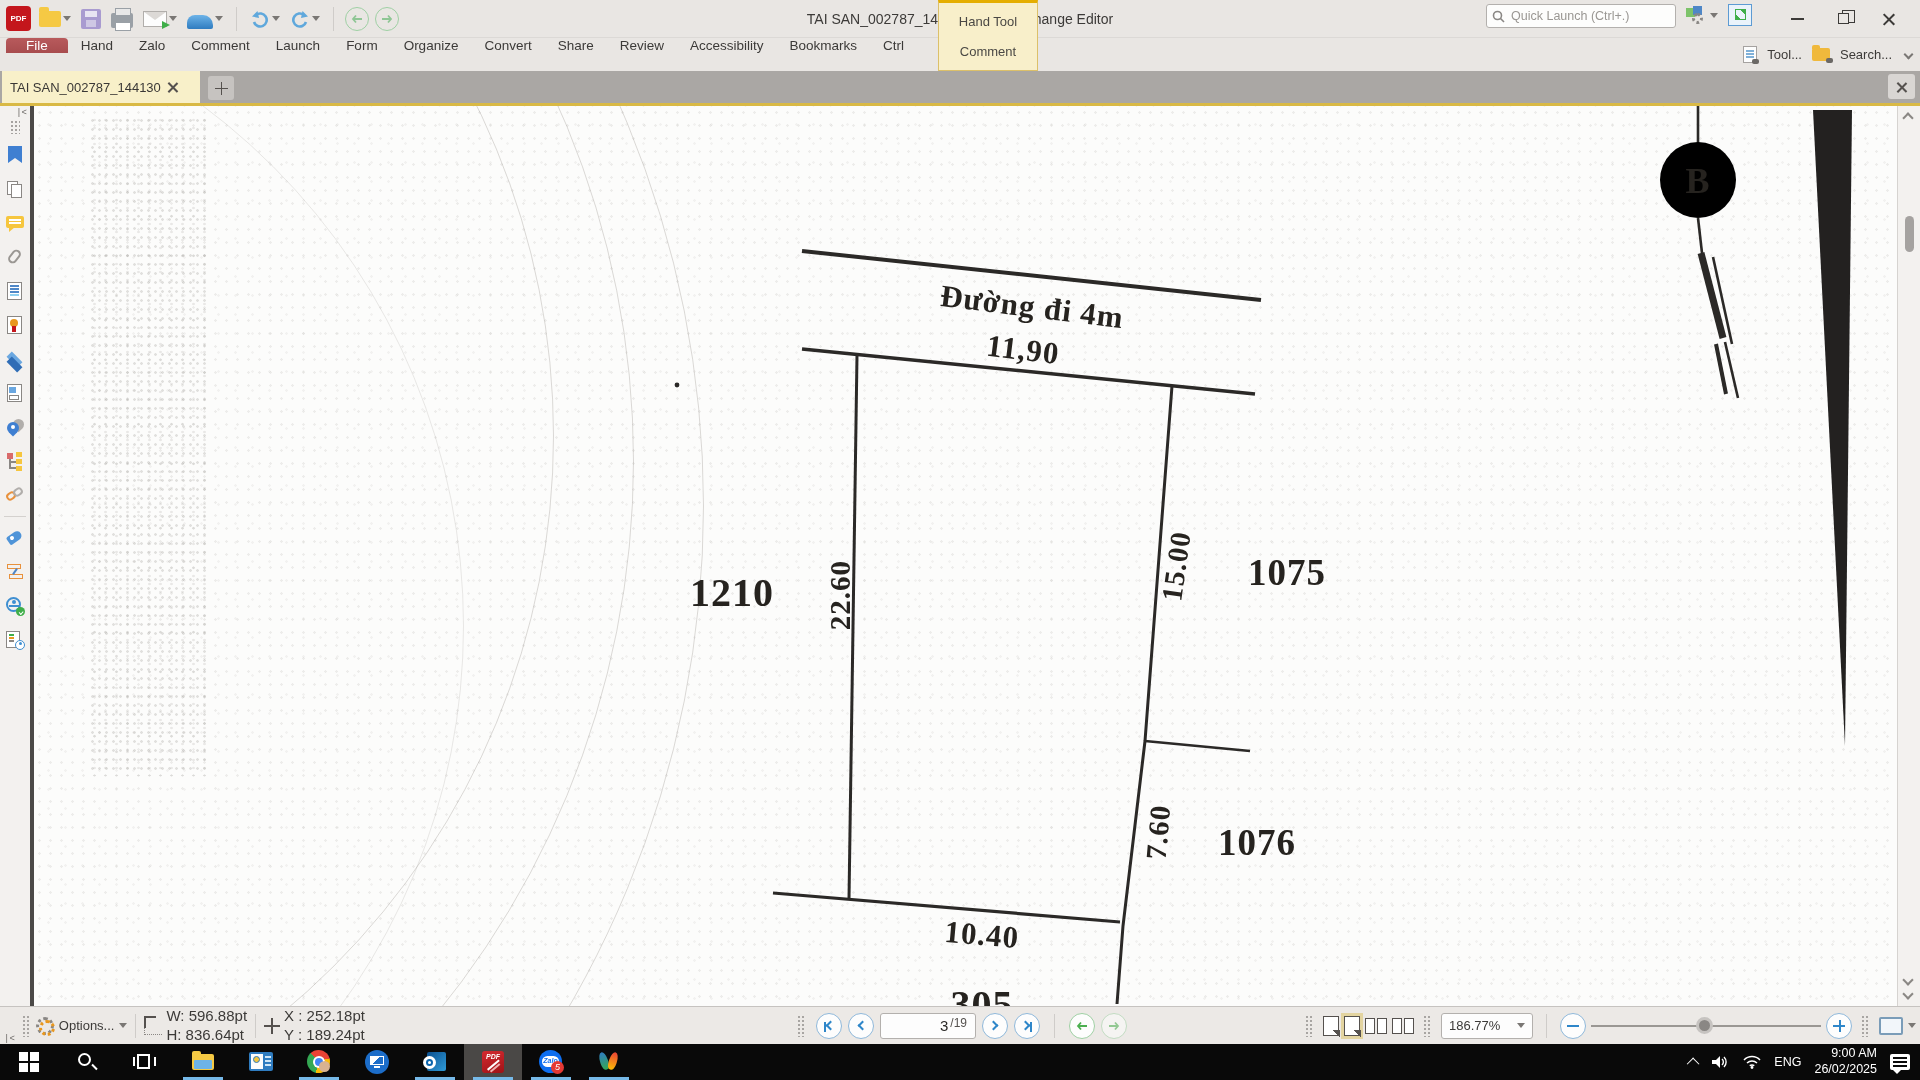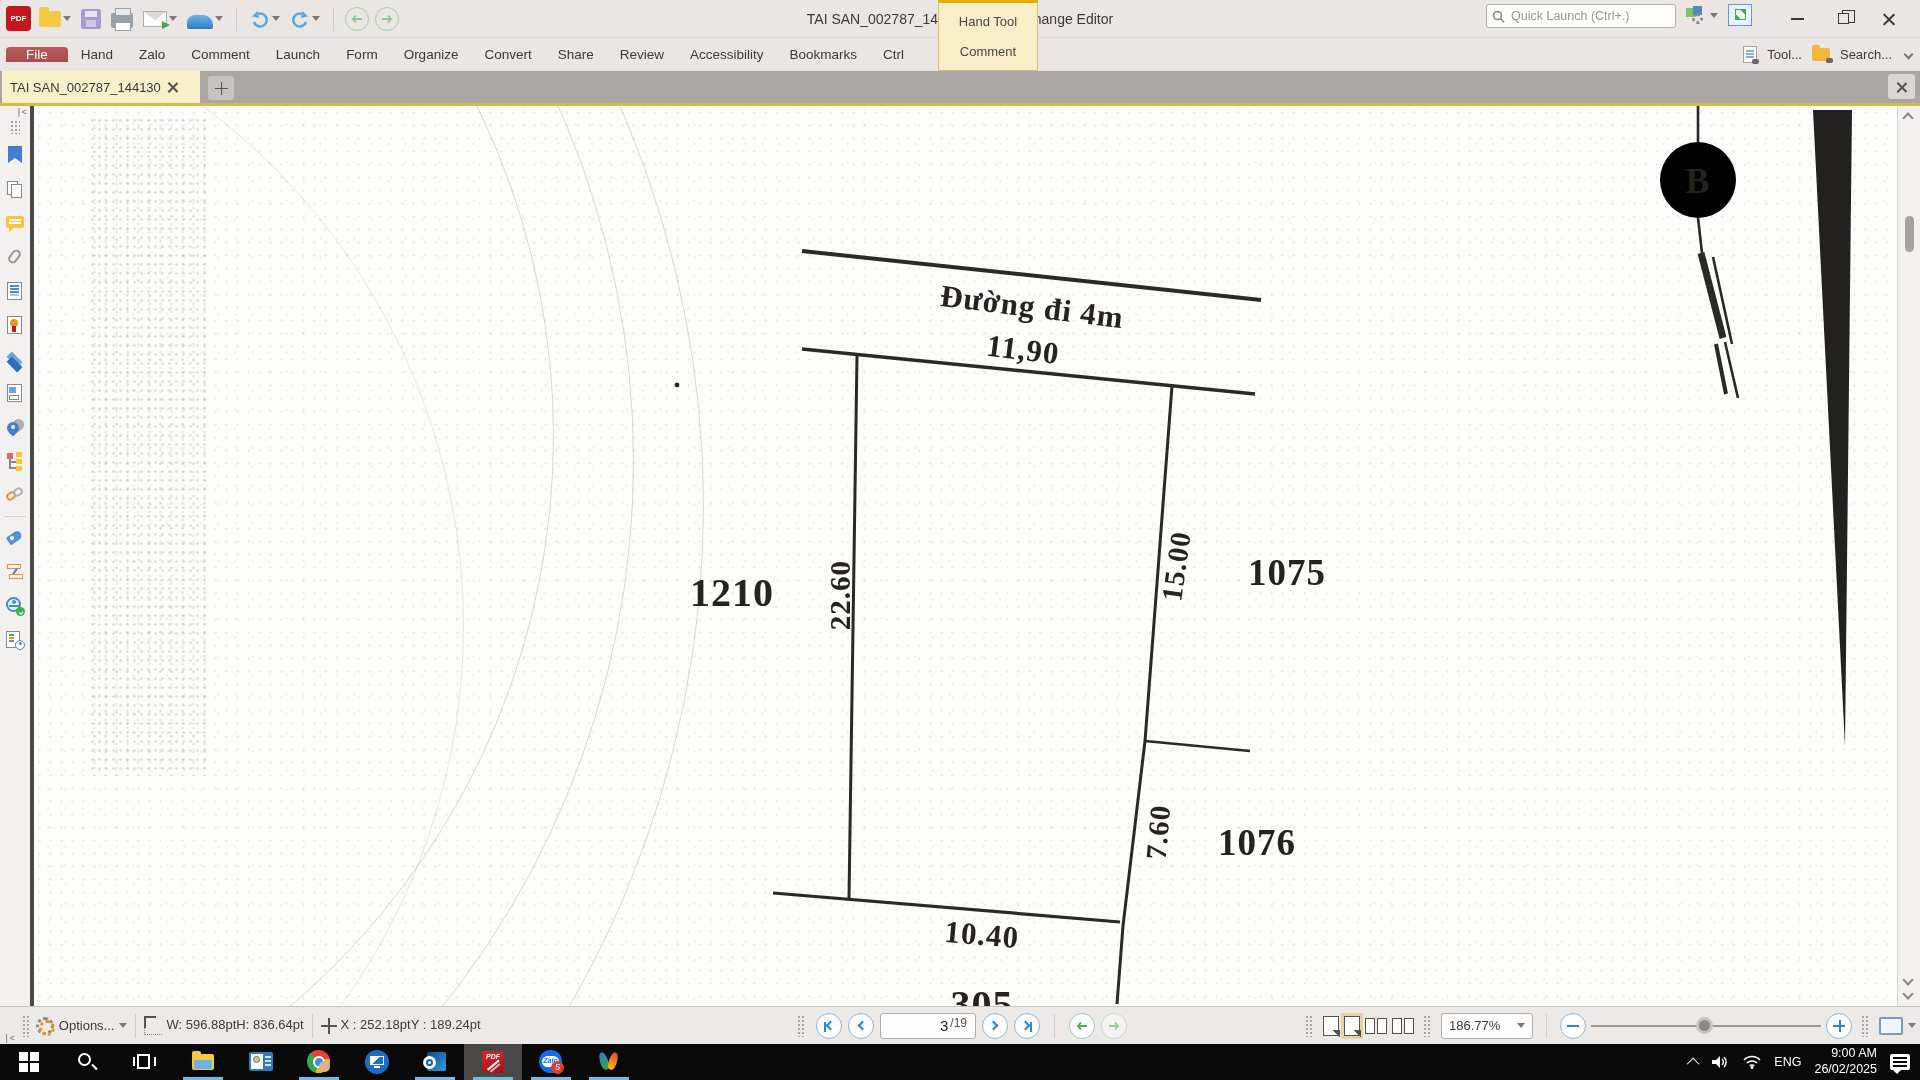--- a/index.html
+++ b/index.html
@@ -42,21 +42,21 @@
     linear-gradient(225deg,#3fae49 3px,transparent 3px);border:1px solid #3fae49}
   .winctl{display:flex;align-items:center;margin-left:14px}
   .wbtn{width:46px;height:30px;display:flex;align-items:center;justify-content:center}
   .min-g{width:13px;height:2px;background:#3c3a38}
   .rest-g{width:11px;height:11px;border:1.5px solid #3c3a38;position:relative;background:#e9e6e3}
   .rest-g:before{content:"";position:absolute;top:-4px;left:3px;width:11px;height:11px;border:1.5px solid #3c3a38;z-index:-1}
   .x-g{position:relative;width:14px;height:14px}
   .x-g:before,.x-g:after{content:"";position:absolute;left:6px;top:0;width:1.8px;height:15px;background:#3c3a38}
   .x-g:before{transform:rotate(45deg)}.x-g:after{transform:rotate(-45deg)}
   
-  .menubar{position:relative;height:33px;background:#e9e6e3;display:flex;align-items:center;font-size:13.5px;color:#3c3a38}
+  .menubar{position:relative;height:33px;background:#e9e6e3;display:flex;align-items:flex-start;font-size:13.5px;color:#3c3a38}
   .mitem{display:flex;align-items:center;padding:0 13px;cursor:default}
   .mitem.file{background:linear-gradient(#b85a5c,#a84c4e);color:#fff;border-radius:4px 4px 0 0;padding:0 20px;margin-left:6px}
   .m-right{position:absolute;right:8px;top:0;height:33px;display:flex;align-items:center;gap:10px;font-size:13px}
   .find-ic{width:14px;height:17px;background:#fdfdfd;border:1px solid #a5a2a0;position:relative}
   .find-ic:before{content:"";position:absolute;left:2px;top:3px;width:8px;height:1.6px;background:#7fb0d8;box-shadow:0 3px 0 #7fb0d8,0 6px 0 #7fb0d8}
   .find-ic:after{content:"";position:absolute;right:-3px;bottom:-2px;width:7px;height:5px;background:#6b6865;border-radius:2px}
   .srch-ic{width:18px;height:13px;background:#f0b93c;border-radius:2px;position:relative}
   .srch-ic:before{content:"";position:absolute;top:-3px;left:0;width:8px;height:4px;background:#f0b93c;border-radius:2px 2px 0 0}
   .srch-ic:after{content:"";position:absolute;right:-3px;bottom:-2px;width:7px;height:5px;background:#6b6865;border-radius:2px}
   
@@ -94,21 +94,21 @@
   .draw line,.draw polyline,.draw path{stroke:#2b2927;fill:none}
   .draw text{font-family:"Liberation Serif",serif;font-weight:700;fill:#26231f;letter-spacing:1px;text-anchor:middle}
   .vscroll{width:23px;background:#f3f1ef;border-left:1px solid #d6d3d0;position:relative}
   .vs-up{position:absolute;top:8px;left:6px;width:8px;height:8px;border-left:2px solid #8a8784;border-top:2px solid #8a8784;transform:rotate(45deg)}
   .vs-thumb{position:absolute;top:110px;left:7px;width:9px;height:36px;border-radius:5px;background:#a5a2a0}
   .vs-dn1{position:absolute;bottom:22px;left:6px;width:8px;height:8px;border-left:2px solid #8a8784;border-bottom:2px solid #8a8784;transform:rotate(-45deg)}
   .vs-dn2{position:absolute;bottom:8px;left:6px;width:8px;height:8px;border-left:2px solid #8a8784;border-bottom:2px solid #8a8784;transform:rotate(-45deg)}
   
   .statusbar{height:38px;background:#ece9e6;border-top:1px solid #c6c3c0;display:flex;align-items:center;position:relative;font-size:11.5px;color:#3c3a38}
   .grip{width:9px;height:22px;background-image:radial-gradient(#a8a5a2 1px,transparent 1.2px);background-size:4px 4px;margin:0 4px}
-  .sb-col{display:flex;flex-direction:row;line-height:1.25;font-size:13px}
+  .sb-col{display:flex;flex-direction:column;line-height:1.25;font-size:15px}
   .st-sep{width:1px;height:24px;background:#cfccc9;margin:0 8px}
   .gear{width:20px;height:20px;position:relative;margin-right:4px}
   .gear:before{content:"";position:absolute;left:1px;top:1px;width:12px;height:12px;border-radius:50%;border:3.5px dotted #8a8784}
   .gear:after{content:"";position:absolute;right:0;bottom:0;width:10px;height:10px;border-radius:50%;border:3px dotted #e8971e}
   .opts{display:flex;align-items:center;gap:5px;font-size:13px}
   .whic{width:18px;height:18px;border-left:1px dotted #8a8784;border-bottom:1px dotted #8a8784;position:relative;margin-right:4px}
   .whic:before{content:"";position:absolute;top:-1px;left:-1px;width:12px;height:2px;background:#55514e}
   .whic:after{content:"";position:absolute;top:-1px;left:-1px;width:2px;height:12px;background:#55514e}
   .xyic{width:16px;height:16px;position:relative;margin-right:4px}
   .xyic:before{content:"";position:absolute;left:7px;top:0;width:2px;height:16px;background:#55514e}

